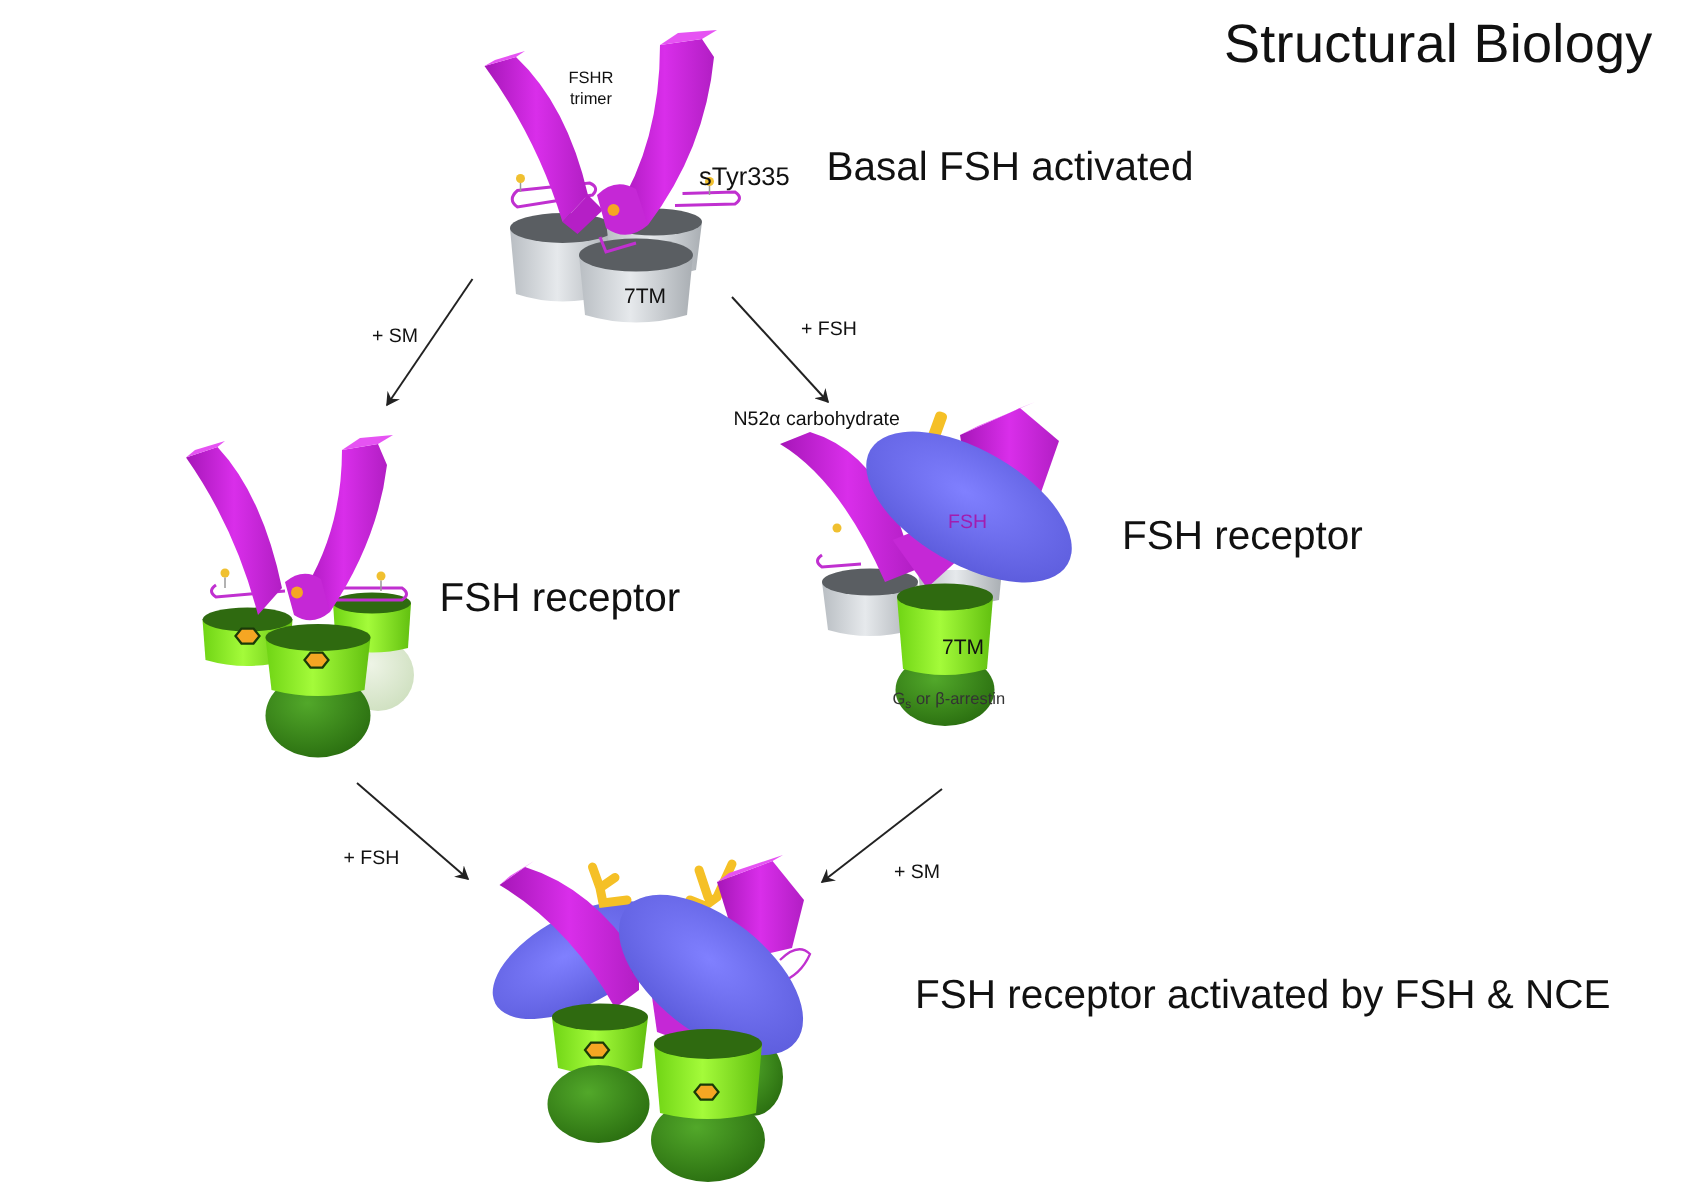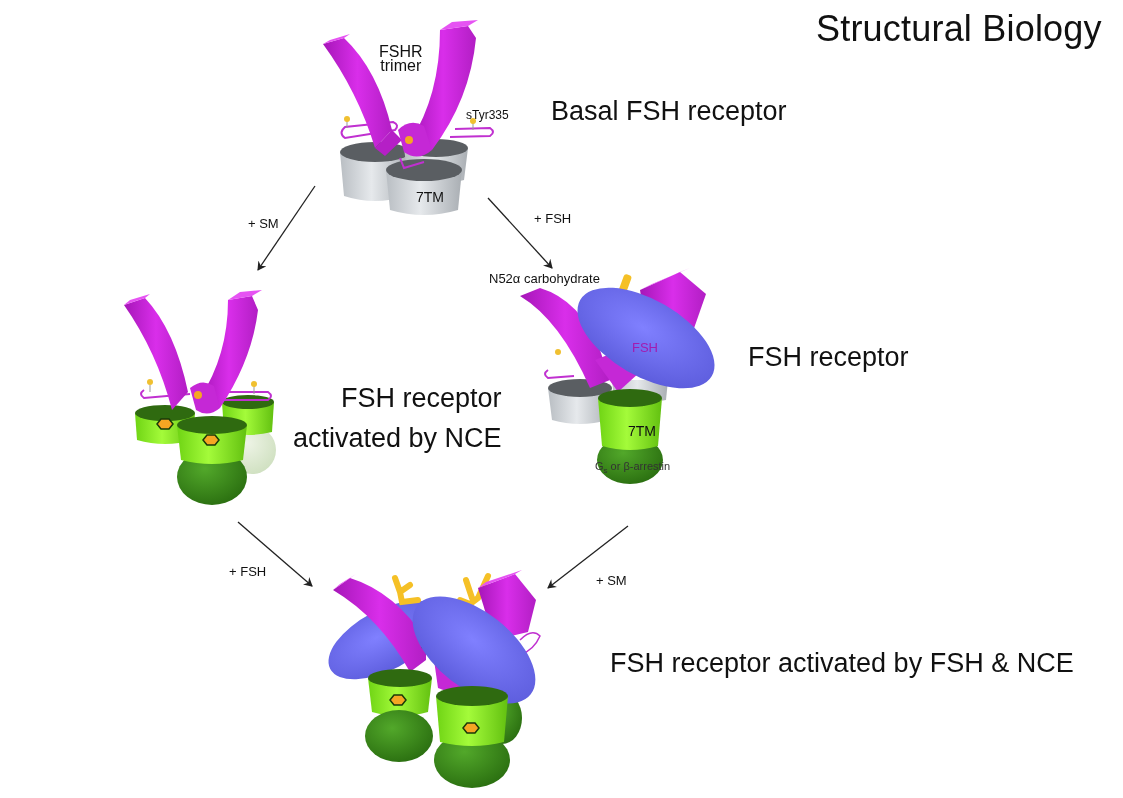--- a/index.html
+++ b/index.html
@@ -2,21 +2,21 @@
 <html><head>
 <meta charset="utf-8">
 <style>
   html, body { margin: 0; padding: 0; background: #ffffff; }
   body { width: 1123px; height: 798px; position: relative; overflow: hidden;
          font-family: "Liberation Sans", "DejaVu Sans", sans-serif; color: #111; }
   .abs { position: absolute; text-align: right; }
   .title { font-size: 36px; left: 816px; top: 8px; white-space: nowrap; letter-spacing: 0.2px; }
   .state-label { font-size: 27px; line-height: 40px; white-space: nowrap; }
   .arrow-label { font-size: 13px; white-space: nowrap; }
-  .small-label { font-size: 12px; white-space: nowrap; }
+  .small-label { font-size: 17px; white-space: nowrap; }
   svg.canvas { position: absolute; left: 0; top: 0; }
 </style>
 </head>
 <body>
 
 <svg class="canvas" width="1123" height="798" viewBox="0 0 1123 798">
   <defs>
     <marker id="arrowhead" markerWidth="10" markerHeight="10" refX="8" refY="5" orient="auto" markerUnits="userSpaceOnUse">
       <path d="M0,0 L9,5 L0,10 L3,5 Z" fill="#222"></path>
     </marker>
@@ -220,36 +220,35 @@
   </g>
 
   <line x1="315" y1="186" x2="258" y2="270" stroke="#222" stroke-width="1.3" marker-end="url(#arrowhead)"></line>
   <line x1="488" y1="198" x2="552" y2="268" stroke="#222" stroke-width="1.3" marker-end="url(#arrowhead)"></line>
   <line x1="238" y1="522" x2="312" y2="586" stroke="#222" stroke-width="1.3" marker-end="url(#arrowhead)"></line>
   <line x1="628" y1="526" x2="548" y2="588" stroke="#222" stroke-width="1.3" marker-end="url(#arrowhead)"></line>
 </svg>
 
 <div class="abs title">Structural Biology</div>
 
-<div class="abs small-label" style="left:379px; top:45px; font-size:16px; line-height:14px; text-align:center;">
+<div class="abs small-label" style="left:379px; top:45px; font-size:11px; line-height:14px; text-align:center;">
   <div>FSHR</div>
   <div>trimer</div>
 </div>
 <div class="abs small-label" style="left:466px; top:108px;">sTyr335</div>
 <div class="abs small-label" style="left:416px; top:189px; font-size:14px;">7TM</div>
-<div class="abs state-label" style="left:551px; top:91px;">Basal FSH receptor</div>
+<div class="abs state-label" style="left:551px; top:91px;">Basal FSH activated</div>
 
 <div class="abs arrow-label" style="left:248px; top:216px;">+ SM</div>
 <div class="abs arrow-label" style="left:534px; top:211px;">+ FSH</div>
 <div class="abs arrow-label" style="left:229px; top:564px;">+ FSH</div>
 <div class="abs arrow-label" style="left:596px; top:573px;">+ SM</div>
 
 <div class="abs state-label" style="left:293px; top:378px;">
   <div>FSH receptor</div>
-  <div>activated by NCE</div>
 </div>
 
 <div class="abs small-label" style="left:489px; top:271px; font-size:13px;">N52α carbohydrate</div>
 <div class="abs small-label" style="left:596px; top:340px; color:#a21caf; font-size:13px;margin-left:36px;">FSH</div>
 <div class="abs small-label" style="left:628px; top:423px; font-size:14px;">7TM</div>
 <div class="abs small-label" style="left:595px; top:460px; font-size:11px; color:#333;"><span>G</span><sub style="font-size:8px;">s</sub><span> or β-arrestin</span></div>
 <div class="abs state-label" style="left:748px; top:337px;">
   <div>FSH receptor</div>
 </div>
 

